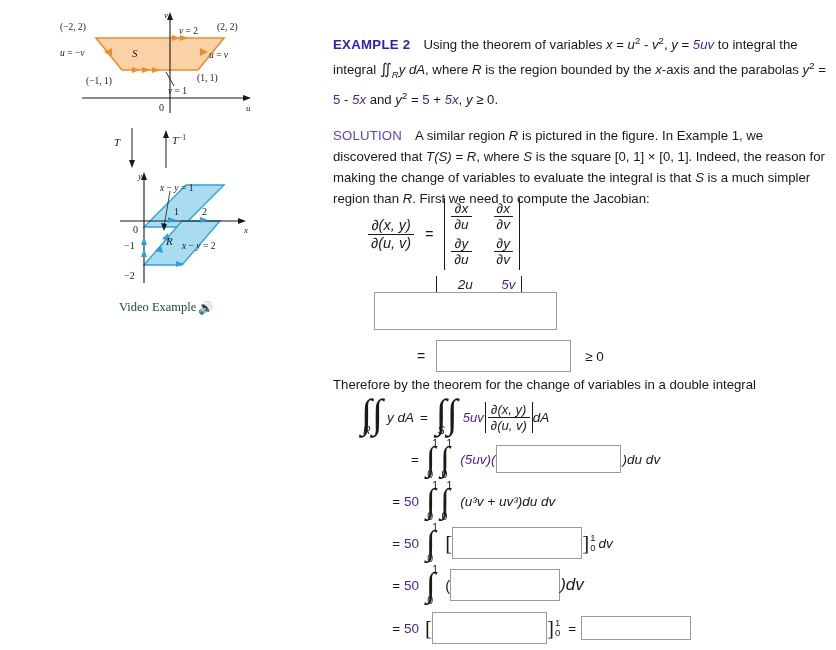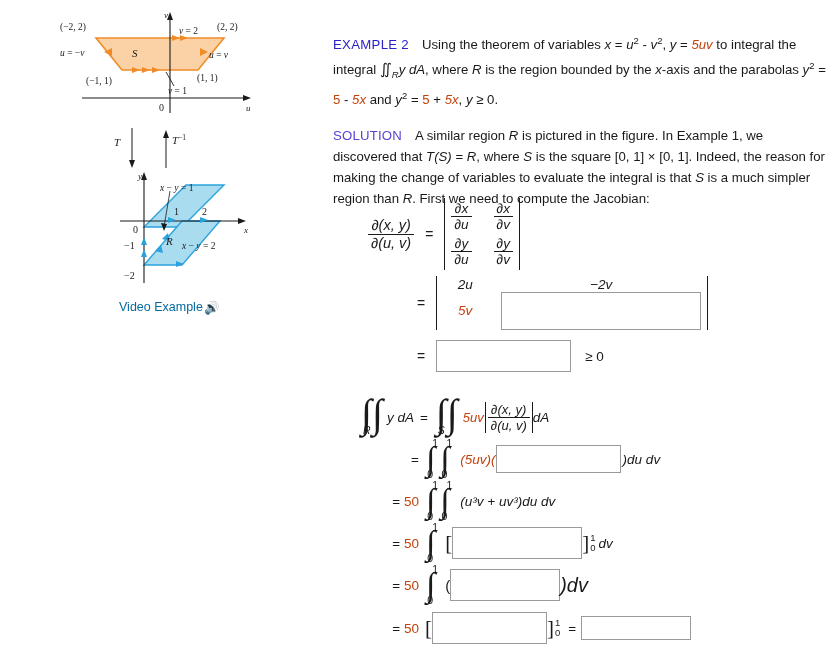--- a/index.html
+++ b/index.html
@@ -30,52 +30,52 @@
     width: 320px;
     height: 650px;
   }
   .fig-uv { position: absolute; left: 60px; top: 8px; }
   .fig-xy { position: absolute; left: 120px; top: 165px; }
   .arrows-block { position: absolute; left: 110px; top: 128px; }
   .video-link {
     position: absolute;
     left: 119px;
     top: 300px;
-    color: #0369a1;
+    color: #14532d;
     font-size: 12.5px;
-    font-family: Liberation Sans, sans-serif;
+    font-family: Liberation Serif, serif;
     white-space: nowrap;
     cursor: pointer;
   }
   .video-link .spk { margin-left: 2px; vertical-align: -1px; }
 
   
   .content {
     position: absolute;
     left: 333px;
     top: 30px;
     width: 495px;
   }
   .para {
     font-size: 13.2px;
     line-height: 21px;
     color: #191919;
     margin: 0 0 14px 0;
   }
   .lbl-example {
     color: #2b20c7;
-    font-weight: normal;
+    font-weight: bold;
     letter-spacing: 0.3px;
   }
   .lbl-solution {
     color: #5b3fcf;
     letter-spacing: 0.2px;
   }
   .gap { display: inline-block; width: 13px; }
-  .red { color: #c2410c; }
+  .red { color: #4c1d95; }
   .it { font-style: italic; }
   sup.pn { font-size: 0.72em; vertical-align: super; font-style: normal; }
   sub.sb { font-size: 0.72em; vertical-align: sub; font-style: italic; }
   .frac {
     display: inline-flex;
     flex-direction: column;
     align-items: center;
     vertical-align: middle;
     line-height: 1.12;
   }
@@ -374,36 +374,36 @@
           </span>
         </span>
       </span>
     </div>
 
     <div class="jac-eq2">
       <span class="eqsign">=</span>
       <span class="det2">
         <span class="det2-grid">
           <span class="c">2u</span>
-          <span class="c">−2v</span>
           <span class="c red">5v</span>
           <span class="c">
               <input class="ans b-jac1" type="text" value="" style="">
             </span>
         </span>
       </span>
     </div>
 
     <div class="jac-eq3">
       <span class="eqsign">=</span>
       <input class="ans b-jac2" type="text" value="" style="">
       <span style="margin-left:14px;font-size:13.5px;">≥ 0</span>
     </div>
   </div>
 
+  <div class="therefore">Therefore by the theorem for the change of variables in a double integral</div>
 
   <div class="intblock">
 
     <div class="line-a" style="margin-left:28px;">
       <span class="intwrap">
         <span class="bigint">∫∫</span>
         <span class="sublbl">R</span>
       </span>
       <span class="it" style="margin:0 6px 0 4px;font-size:13.5px;">y dA</span>
       <span style="font-size:13.5px;margin-right:8px;">=</span>
@@ -482,21 +482,21 @@
       <span class="lead"><span>= </span><span class="red">50</span></span>
       <span class="defint">
         <span class="sym">∫</span>
         <span class="lims">
           <span class="up">1</span>
           <span class="lo">0</span>
         </span>
       </span>
       <span style="margin-left:6px;font-size:15px;">(</span>
       <input class="ans b-line3" type="text" value="" style="">
-      <span class="mi" style="font-size:20px;">)dv</span>
+      <span class="mi" style="font-size:17px;">)dv</span>
     </div>
 
     <div class="eqline" style="margin-top:10px;">
       <span class="lead"><span>= </span><span class="red">50</span></span>
       <span class="brk">[</span>
       <input class="ans b-line4" type="text" value="" style="">
       <span class="brk">]</span>
       <span class="evalb">
         <span>1</span>
         <span>0</span>

